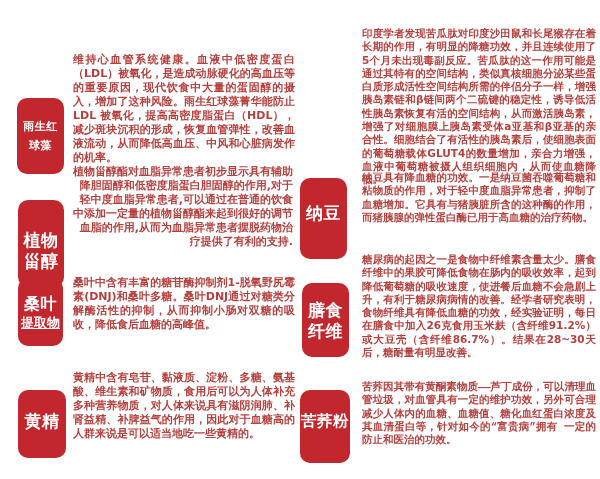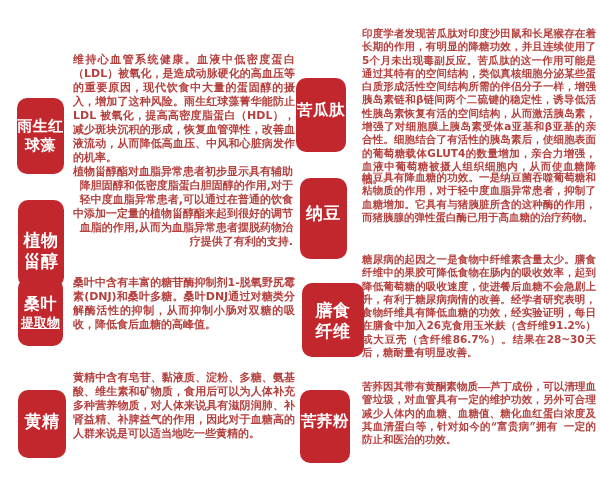--- a/index.html
+++ b/index.html
@@ -16,28 +16,28 @@
   .tag .l{display:block;white-space:nowrap;letter-spacing:.5px;}
   
   .para{
     position:absolute;margin:0;color:var(--body_text,#b5413f);
     font-weight:bold;text-align:justify;
   }
   .col-l{width:222px;font-size:11px;line-height:14px;}
   .col-r{width:234px;font-size:10.5px;line-height:13.3px;}
 
   
-  .t0{left:17px;top:98px;width:47px;height:57px;font-size:15px;padding-top:19px;line-height:19px;}
+  .t0{left:17px;top:98px;width:47px;height:57px;font-size:11px;padding-top:19px;line-height:19px;}
   .t1{left:18px;top:200px;width:46px;height:57px;font-size:17px;padding-top:30px;line-height:21px;}
   .t2{left:18px;top:278px;width:45px;height:52px;font-size:16px;padding-top:16px;line-height:19px;}
   .t2 .s{font-size:13px;letter-spacing:0;text-decoration:underline;}
   .t3{left:18px;top:390px;width:48px;height:48px;font-size:17px;padding-top:20px;}
   .t4{left:296px;top:78px;width:50px;height:52px;font-size:15.5px;padding-top:22px;}
   .t5{left:300px;top:178px;width:47px;height:57px;font-size:17px;padding-top:24px;}
-  .t6{left:302px;top:283px;width:62px;height:57px;font-size:17px;padding-top:17px;line-height:21px;}
+  .t6{left:302px;top:283px;width:47px;height:57px;font-size:17px;padding-top:17px;line-height:21px;}
   .t7{left:300px;top:390px;width:50px;height:52px;font-size:15.5px;padding-top:21px;}
 
   .p0{left:73px;top:53px;}
   .p1{left:72px;top:165px;width:221px;text-align:right;}
   .p2{left:73px;top:276px;}
   .p3{left:73px;top:371px;}
   .p4{left:362px;top:27px;}
   .p5{left:362px;top:171px;}
   .p6{left:362px;top:253px;}
   .p7{left:362px;top:381px;font-family:Liberation Mono, monospace;}
@@ -63,23 +63,20 @@
     <span class="l">桑叶</span>
     <span class="l s">提取物</span>
   </div>
   <p class="para col-l p2">桑叶中含有丰富的糖苷酶抑制剂1-脱氧野尻霉素(DNJ)和桑叶多糖。桑叶DNJ通过对糖类分解酶活性的抑制，从而抑制小肠对双糖的吸收，降低食后血糖的高峰值。</p>
 
   <div class="tag t3">
     <span class="l">黄精</span>
   </div>
   <p class="para col-l p3">黄精中含有皂苷、黏液质、淀粉、多糖、氨基酸、维生素和矿物质，食用后可以为人体补充多种营养物质，对人体来说具有滋阴润肺、补肾益精、补脾益气的作用，因此对于血糖高的人群来说是可以适当地吃一些黄精的。</p>
 
-  <div class="tag t4">
-    <span class="l">苦瓜肽</span>
-  </div>
   <p class="para col-r p4">印度学者发现苦瓜肽对印度沙田鼠和长尾猴存在着长期的作用，有明显的降糖功效，并且连续使用了5个月未出现毒副反应。苦瓜肽的这一作用可能是通过其特有的空间结构，类似真核细胞分泌某些蛋白质形成活性空间结构所需的伴侣分子一样，增强胰岛素链和β链间两个二硫键的稳定性，诱导低活性胰岛素恢复有活的空间结构，从而激活胰岛素，增强了对细胞膜上胰岛素受体a亚基和β亚基的亲合性。细胞结合了有活性的胰岛素后，使细胞表面的葡萄糖载体GLUT4的数量增加，亲合力增强，血液中葡萄糖被摄人组织细胞内，从而使血糖降低。</p>
 
   <div class="tag t5">
     <span class="l">纳豆</span>
   </div>
   <p class="para col-r p5">纳豆具有降血糖的功效。一是纳豆菌吞噬葡萄糖和粘物质的作用，对于轻中度血脂异常患者，抑制了血糖增加。它具有与猪胰脏所含的这种酶的作用，而猪胰腺的弹性蛋白酶已用于高血糖的治疗药物。</p>
 
   <div class="tag t6">
     <span class="l">膳食</span>
     <span class="l">纤维</span>

